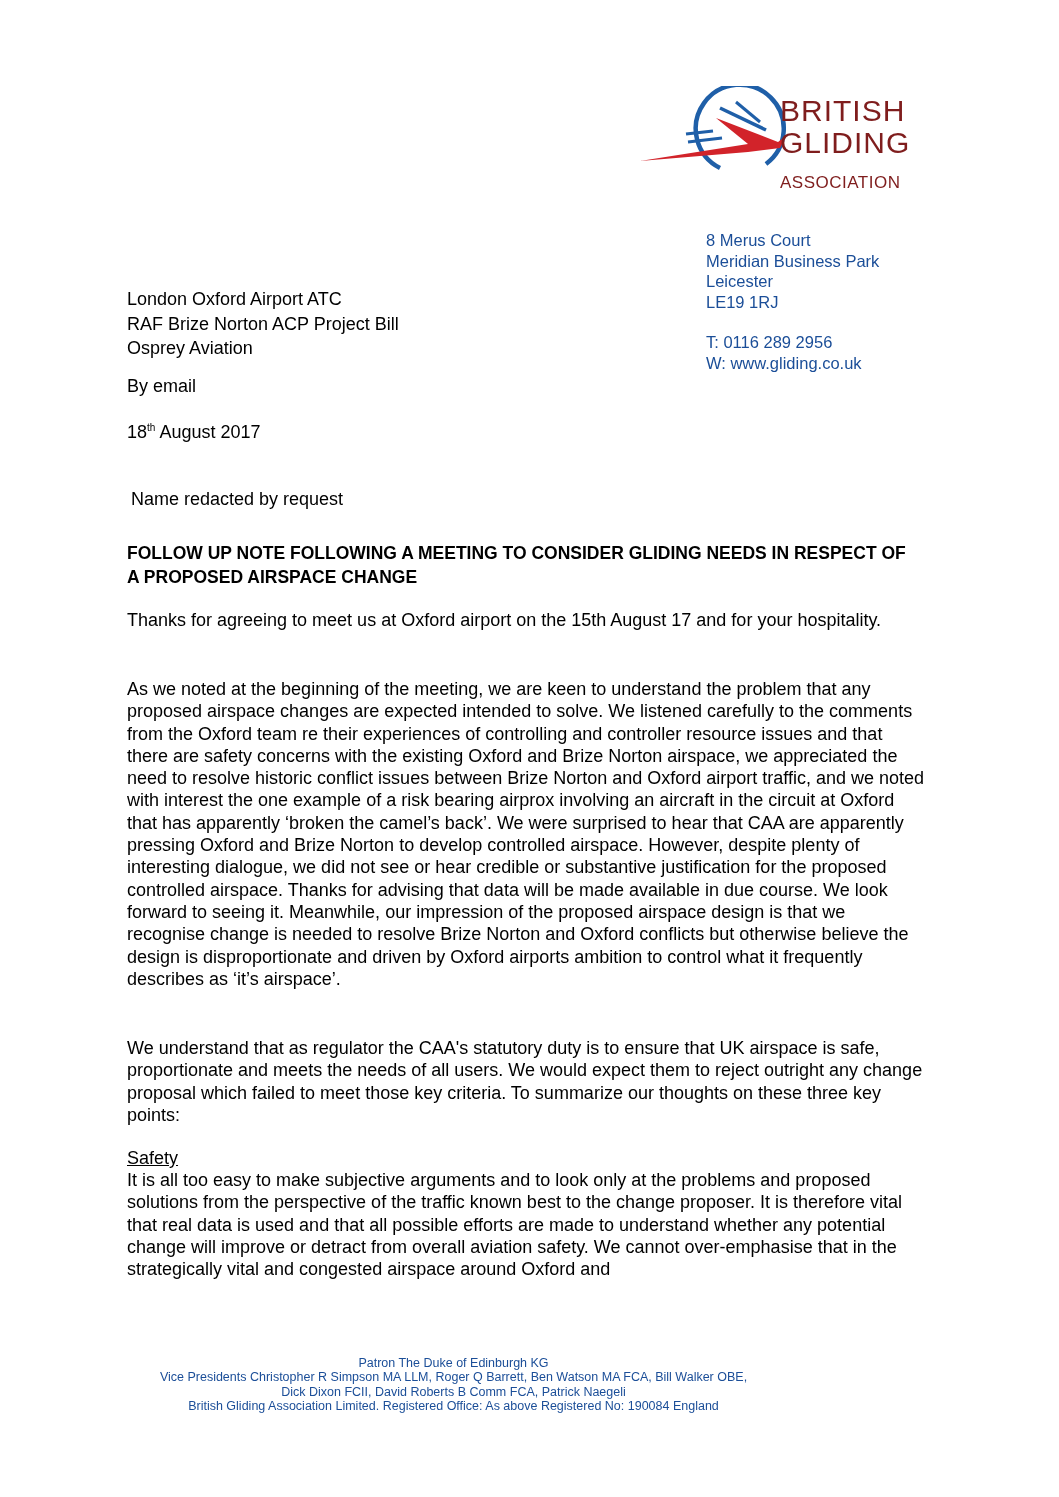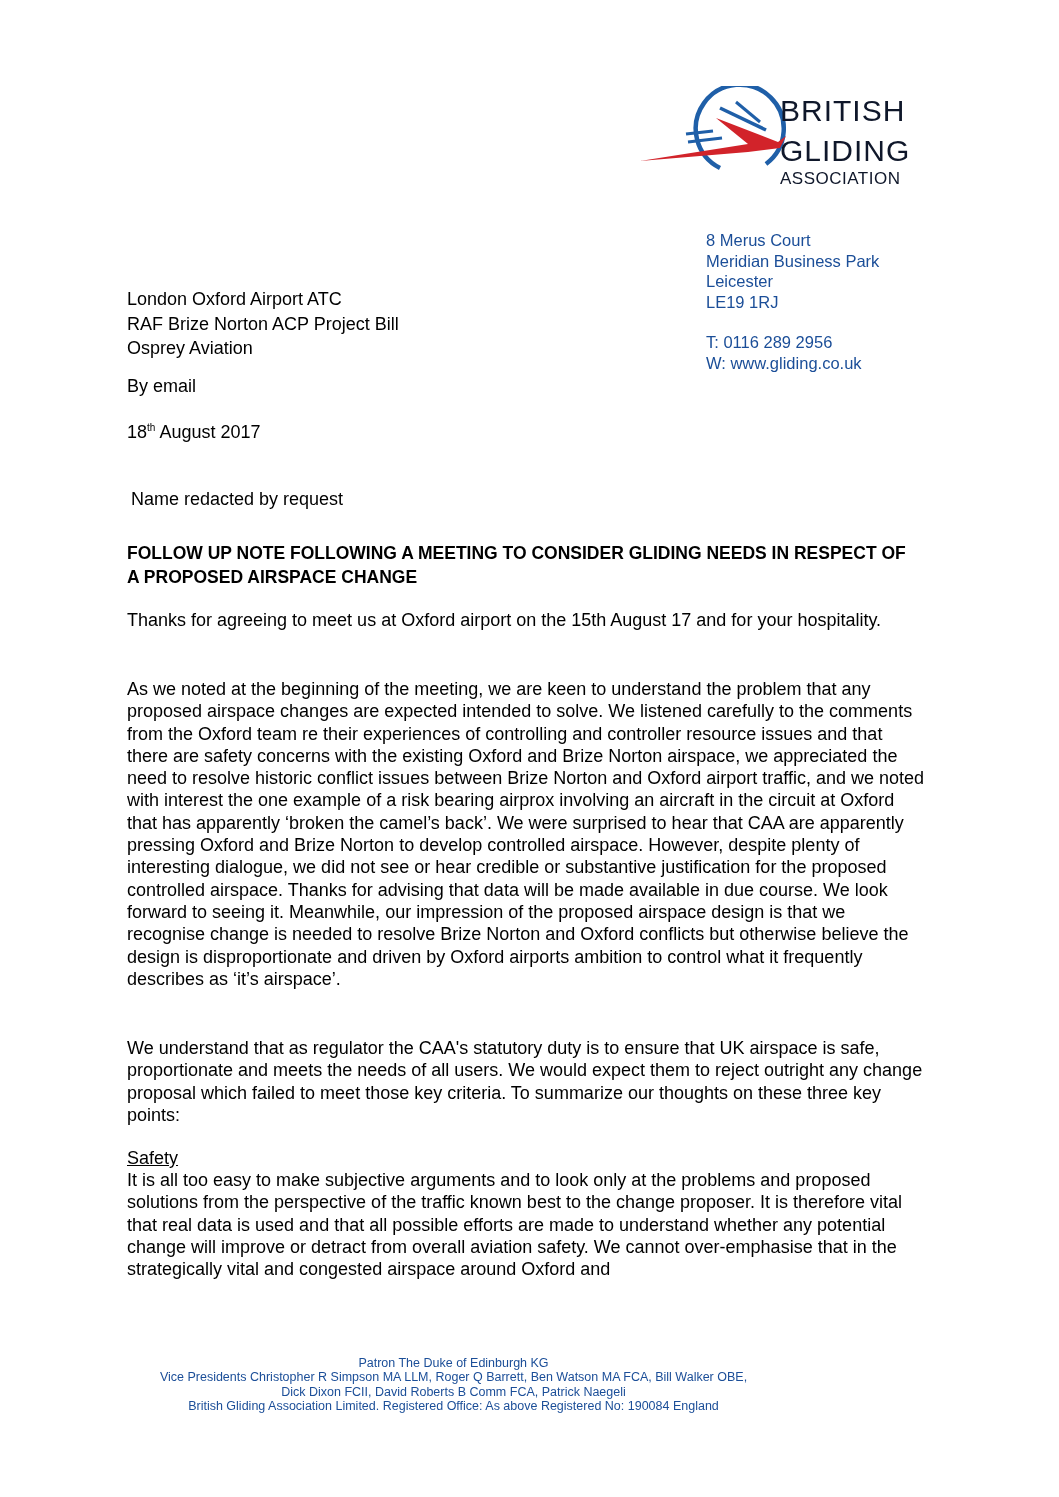--- a/index.html
+++ b/index.html
@@ -2,26 +2,26 @@
 <html><head>
 <meta charset="utf-8">
 <style>
   html, body { margin: 0; padding: 0; background: #ffffff; }
   body {
     width: 1059px; height: 1497px; position: relative; overflow: hidden;
     font-family: "Liberation Sans", sans-serif; color: #000;
   }
   .logo { position: absolute; left: 638px; top: 86px; width: 300px; height: 100px; }
   .logo-text {
-    position: absolute; left: 780px; top: 96px; color: #0f172a;
+    position: absolute; left: 780px; top: 96px; color: #7f1d1d;
     font-family: "Liberation Sans", sans-serif; font-weight: normal; line-height: 1;
   }
   .logo-text .l1, .logo-text .l2 { font-size: 30px; letter-spacing: 1px; display: block; }
-  .logo-text .l2 { margin-top: 10px; }
-  .logo-text .l3 { font-size: 17px; letter-spacing: 0.5px; display: block; margin-top: 4px; }
+  .logo-text .l2 { margin-top: 2px; }
+  .logo-text .l3 { font-size: 17px; letter-spacing: 0.5px; display: block; margin-top: 16px; }
 
   .address {
     position: absolute; left: 706px; top: 199px; color: #1b4e98;
     font-size: 16.5px; line-height: 20.5px; margin-top: 31px;
   }
   .address .gap { height: 20px; }
 
   .recipients {
     position: absolute; left: 127px; top: 287px; font-size: 18px; line-height: 24.5px;
   }

